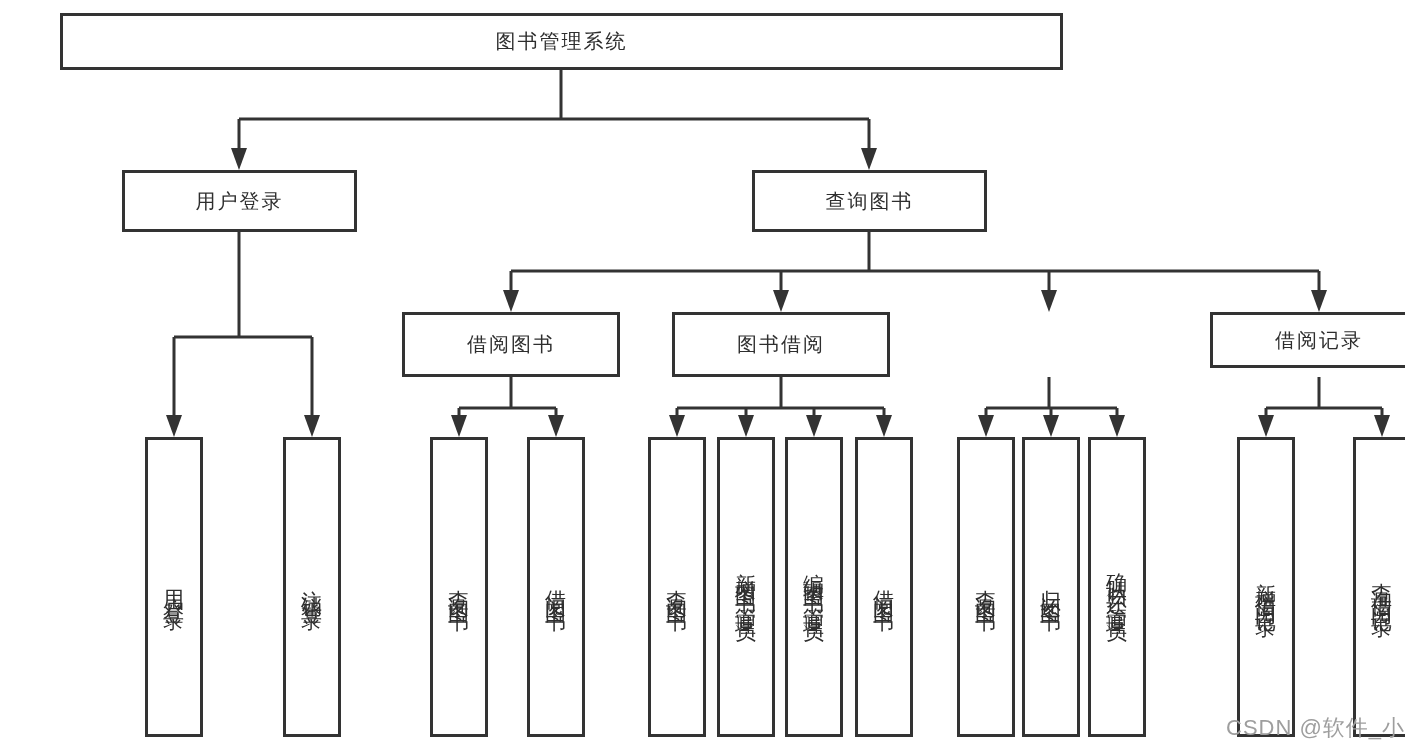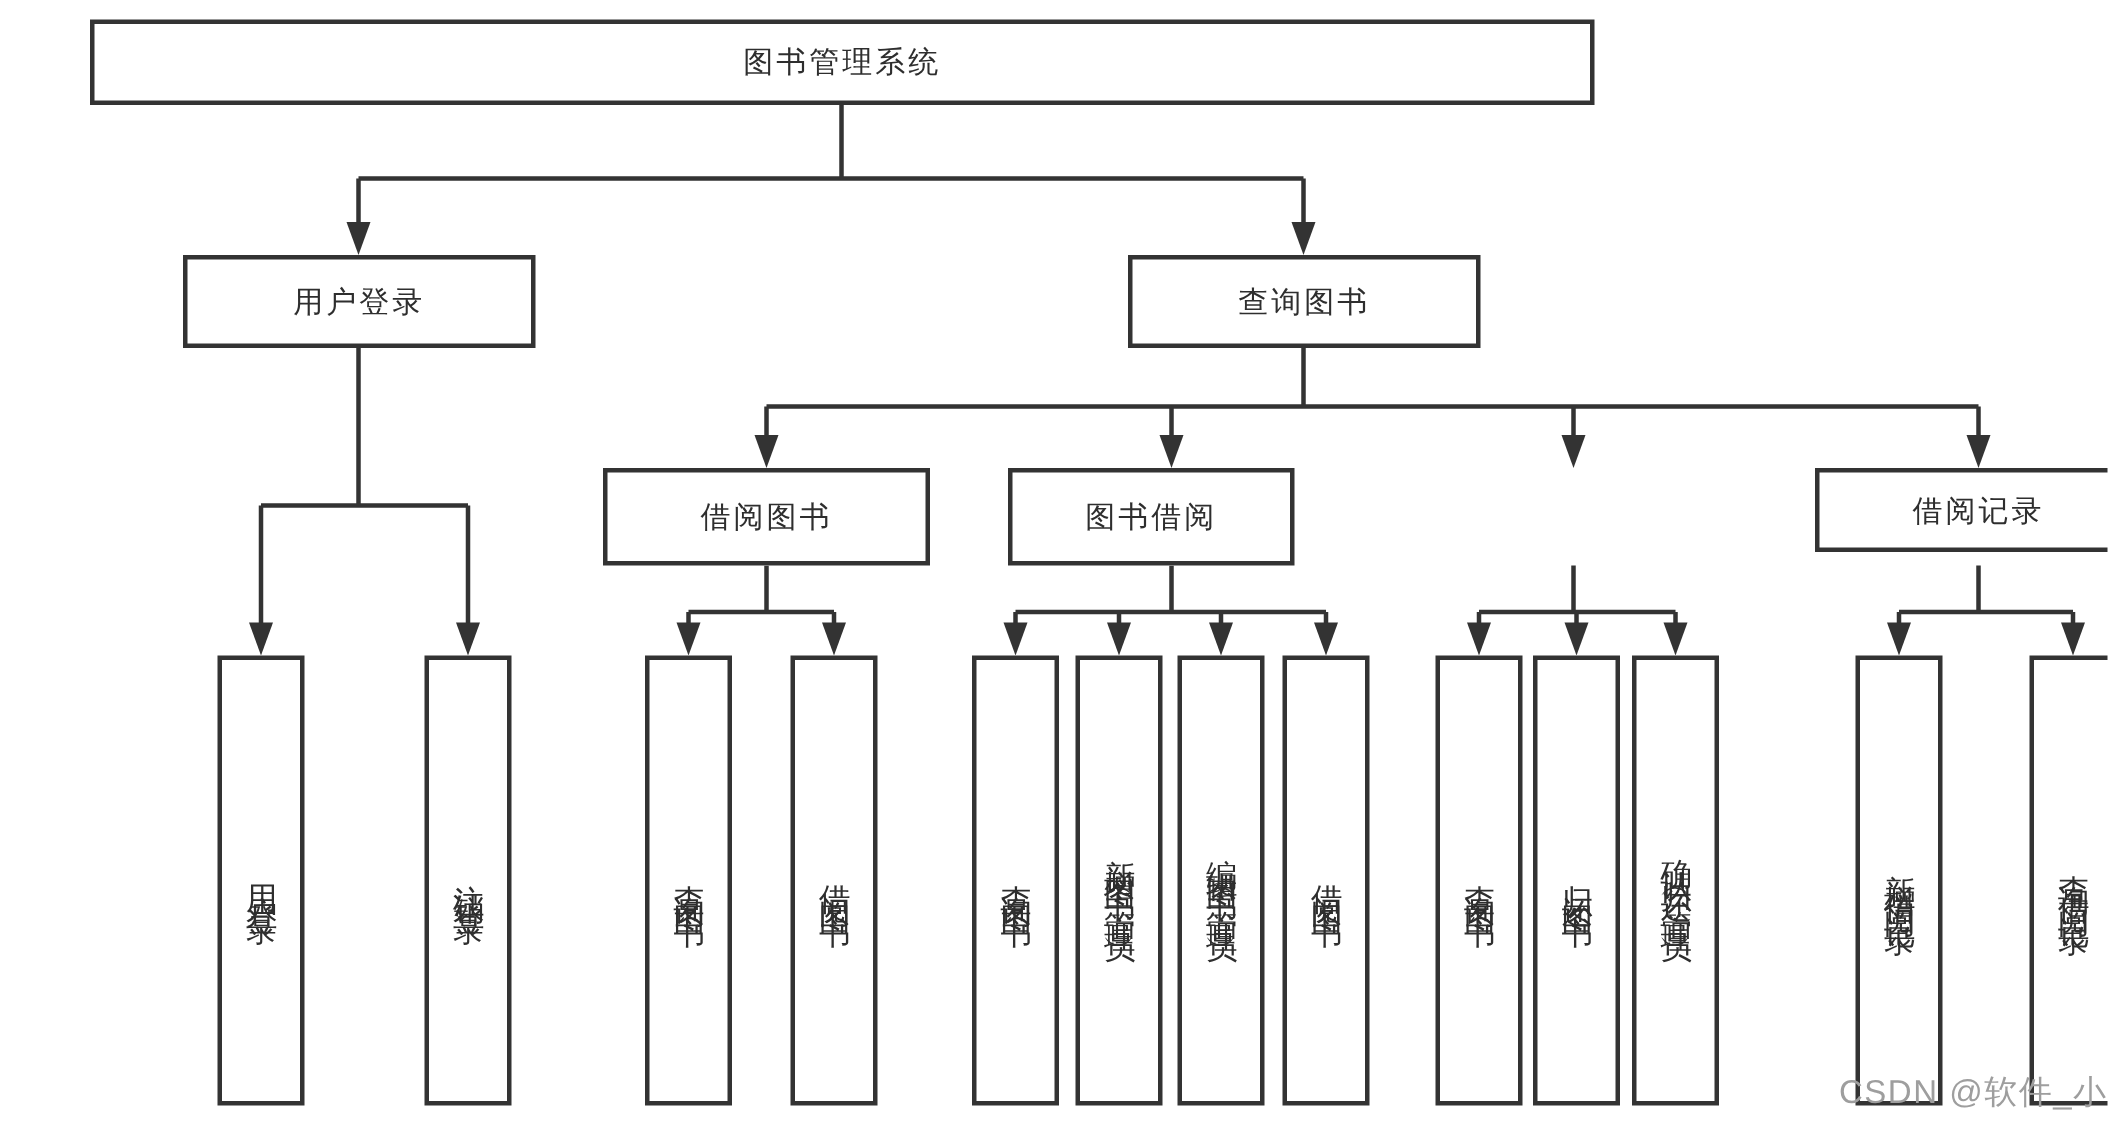--- a/index.html
+++ b/index.html
@@ -80,21 +80,21 @@
   <div class="hnode" style="left:82px;top:170px;width:235px;height:62px">
     <span>用户登录</span>
   </div>
   <div class="hnode" style="left:712px;top:170px;width:235px;height:62px">
     <span>查询图书</span>
   </div>
 
   <div class="hnode" style="left:362px;top:312px;width:218px;height:65px">
     <span>借阅图书</span>
   </div>
-  <div class="hnode" style="left:632px;top:312px;width:191px;height:65px">
+  <div class="hnode" style="left:632px;top:312px;width:218px;height:65px">
     <span>图书借阅</span>
   </div>
   <div class="hnode" style="left:1170px;top:312px;width:218px;height:56px">
     <span>借阅记录</span>
   </div>
 
   <div class="vnode" style="left:105px">
     <span>用户登录</span>
   </div>
   <div class="vnode" style="left:243px">

